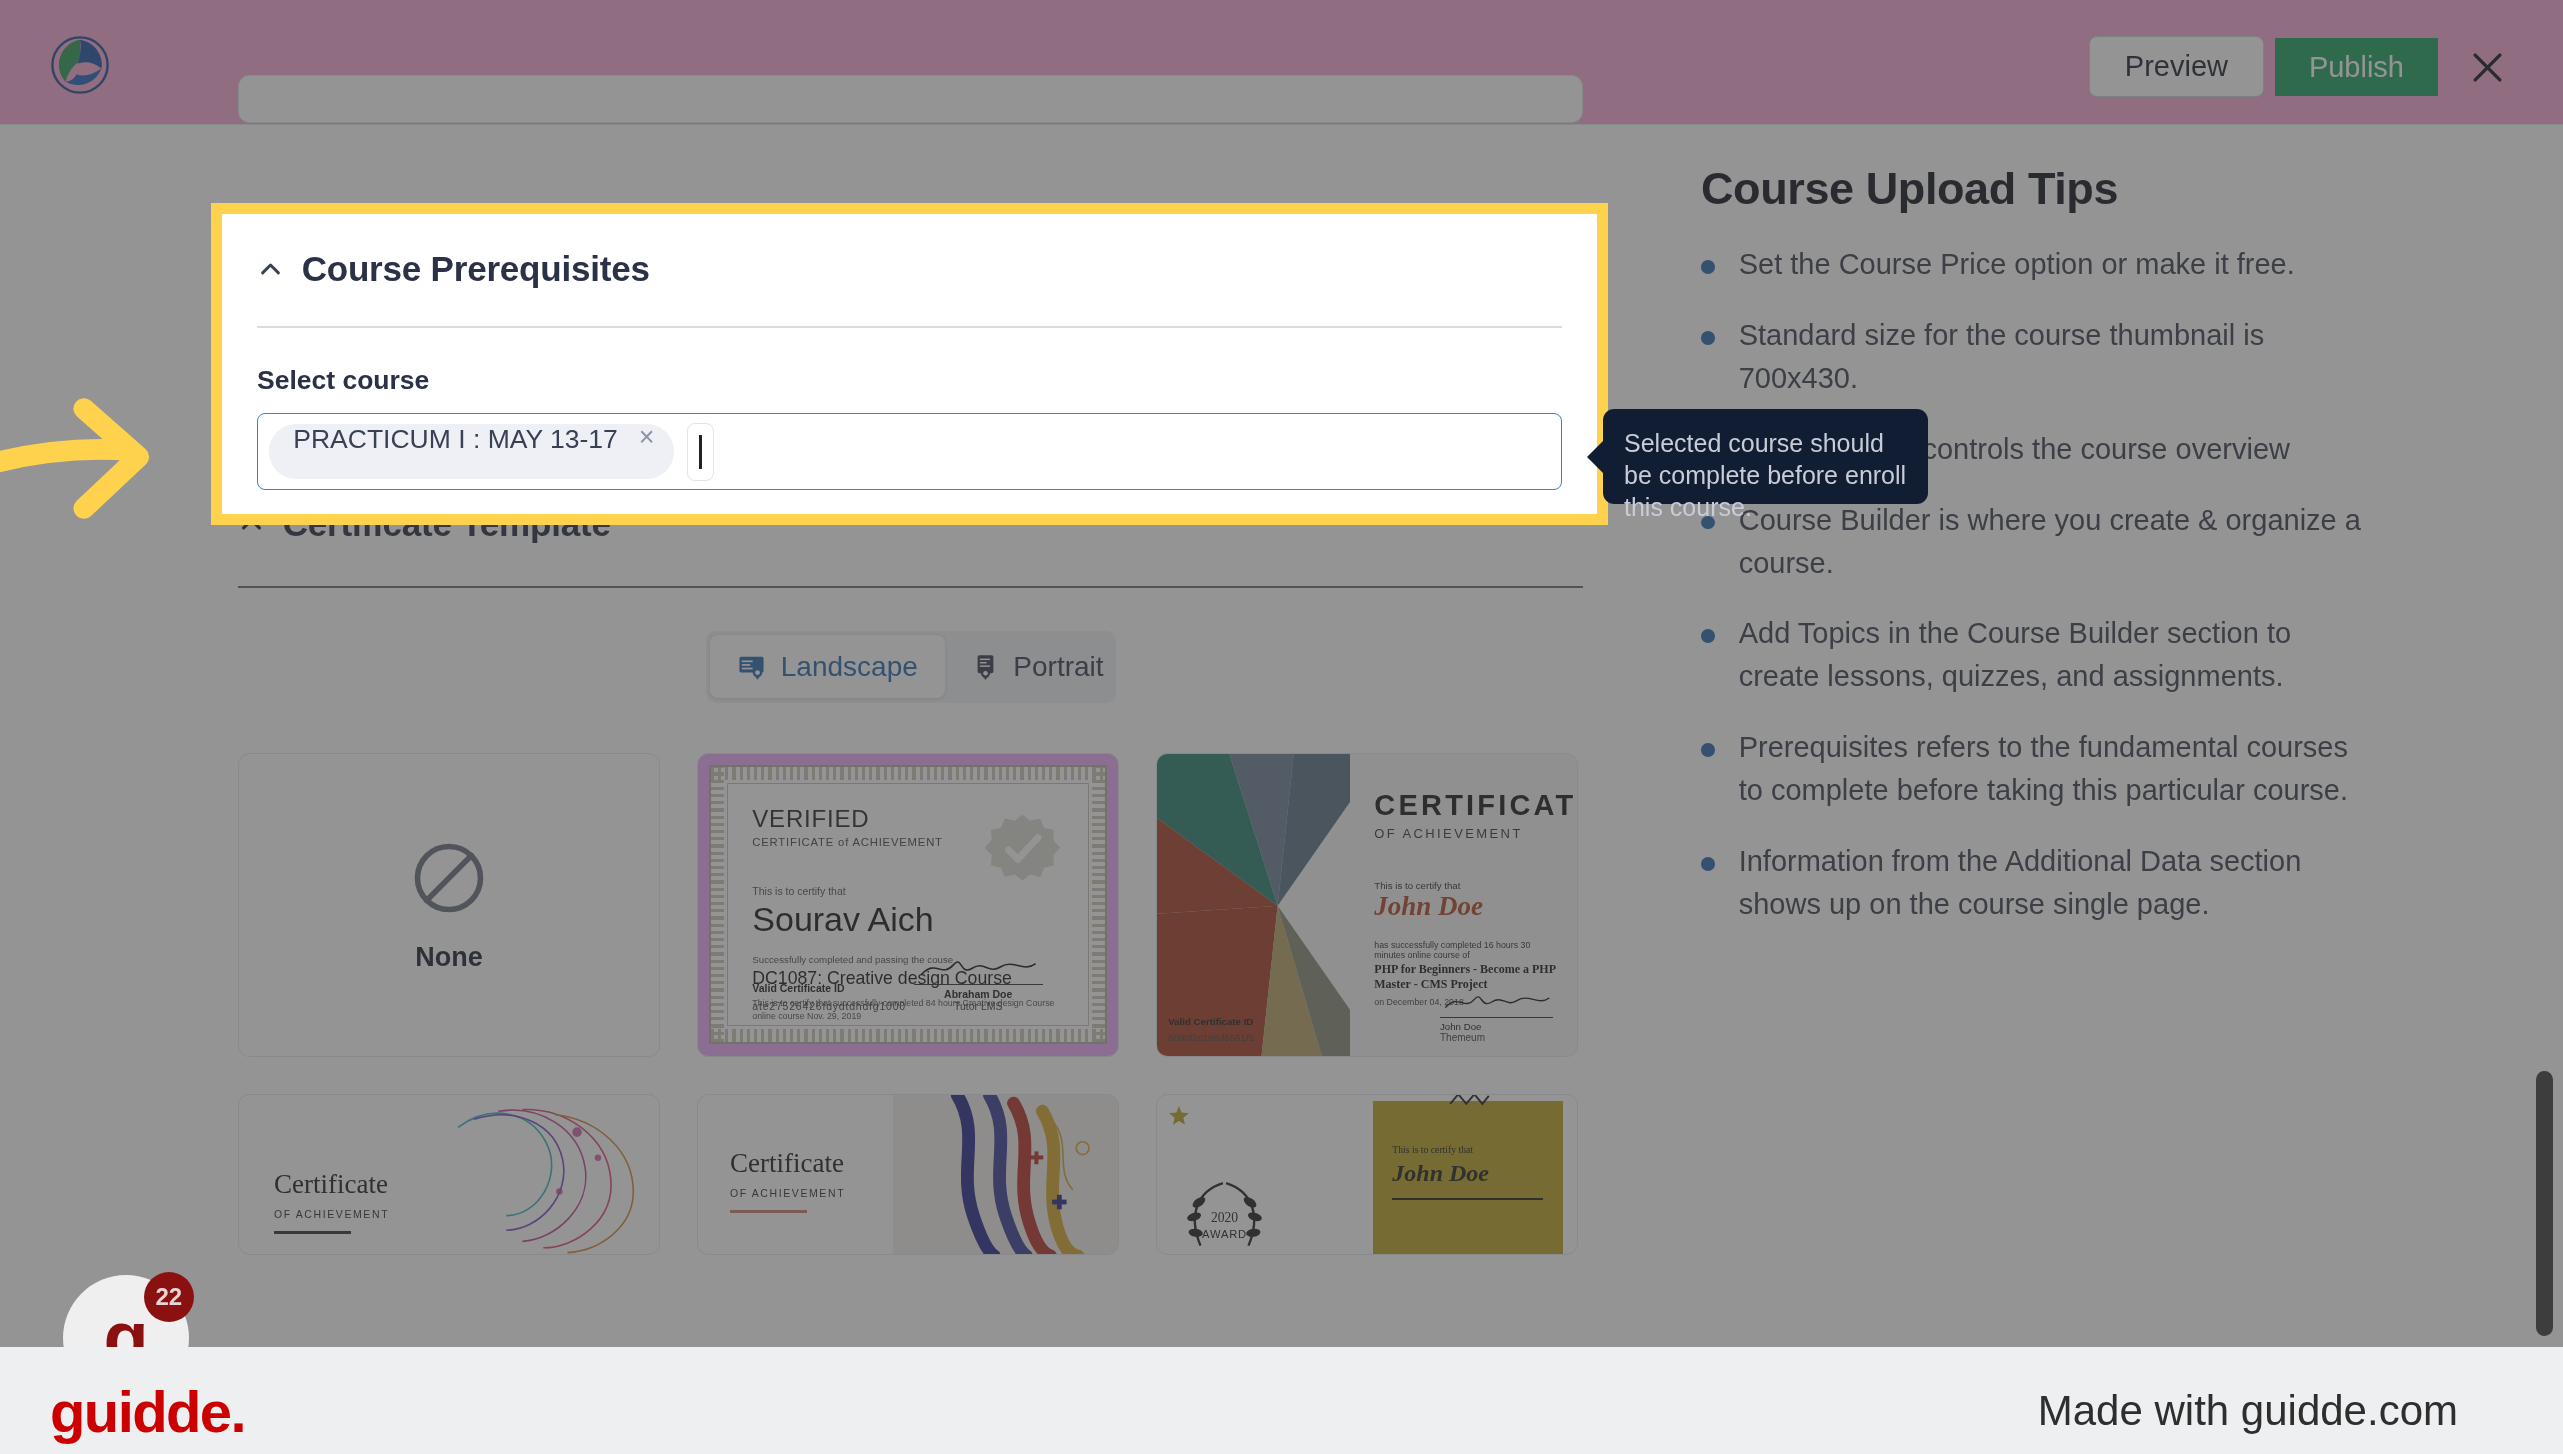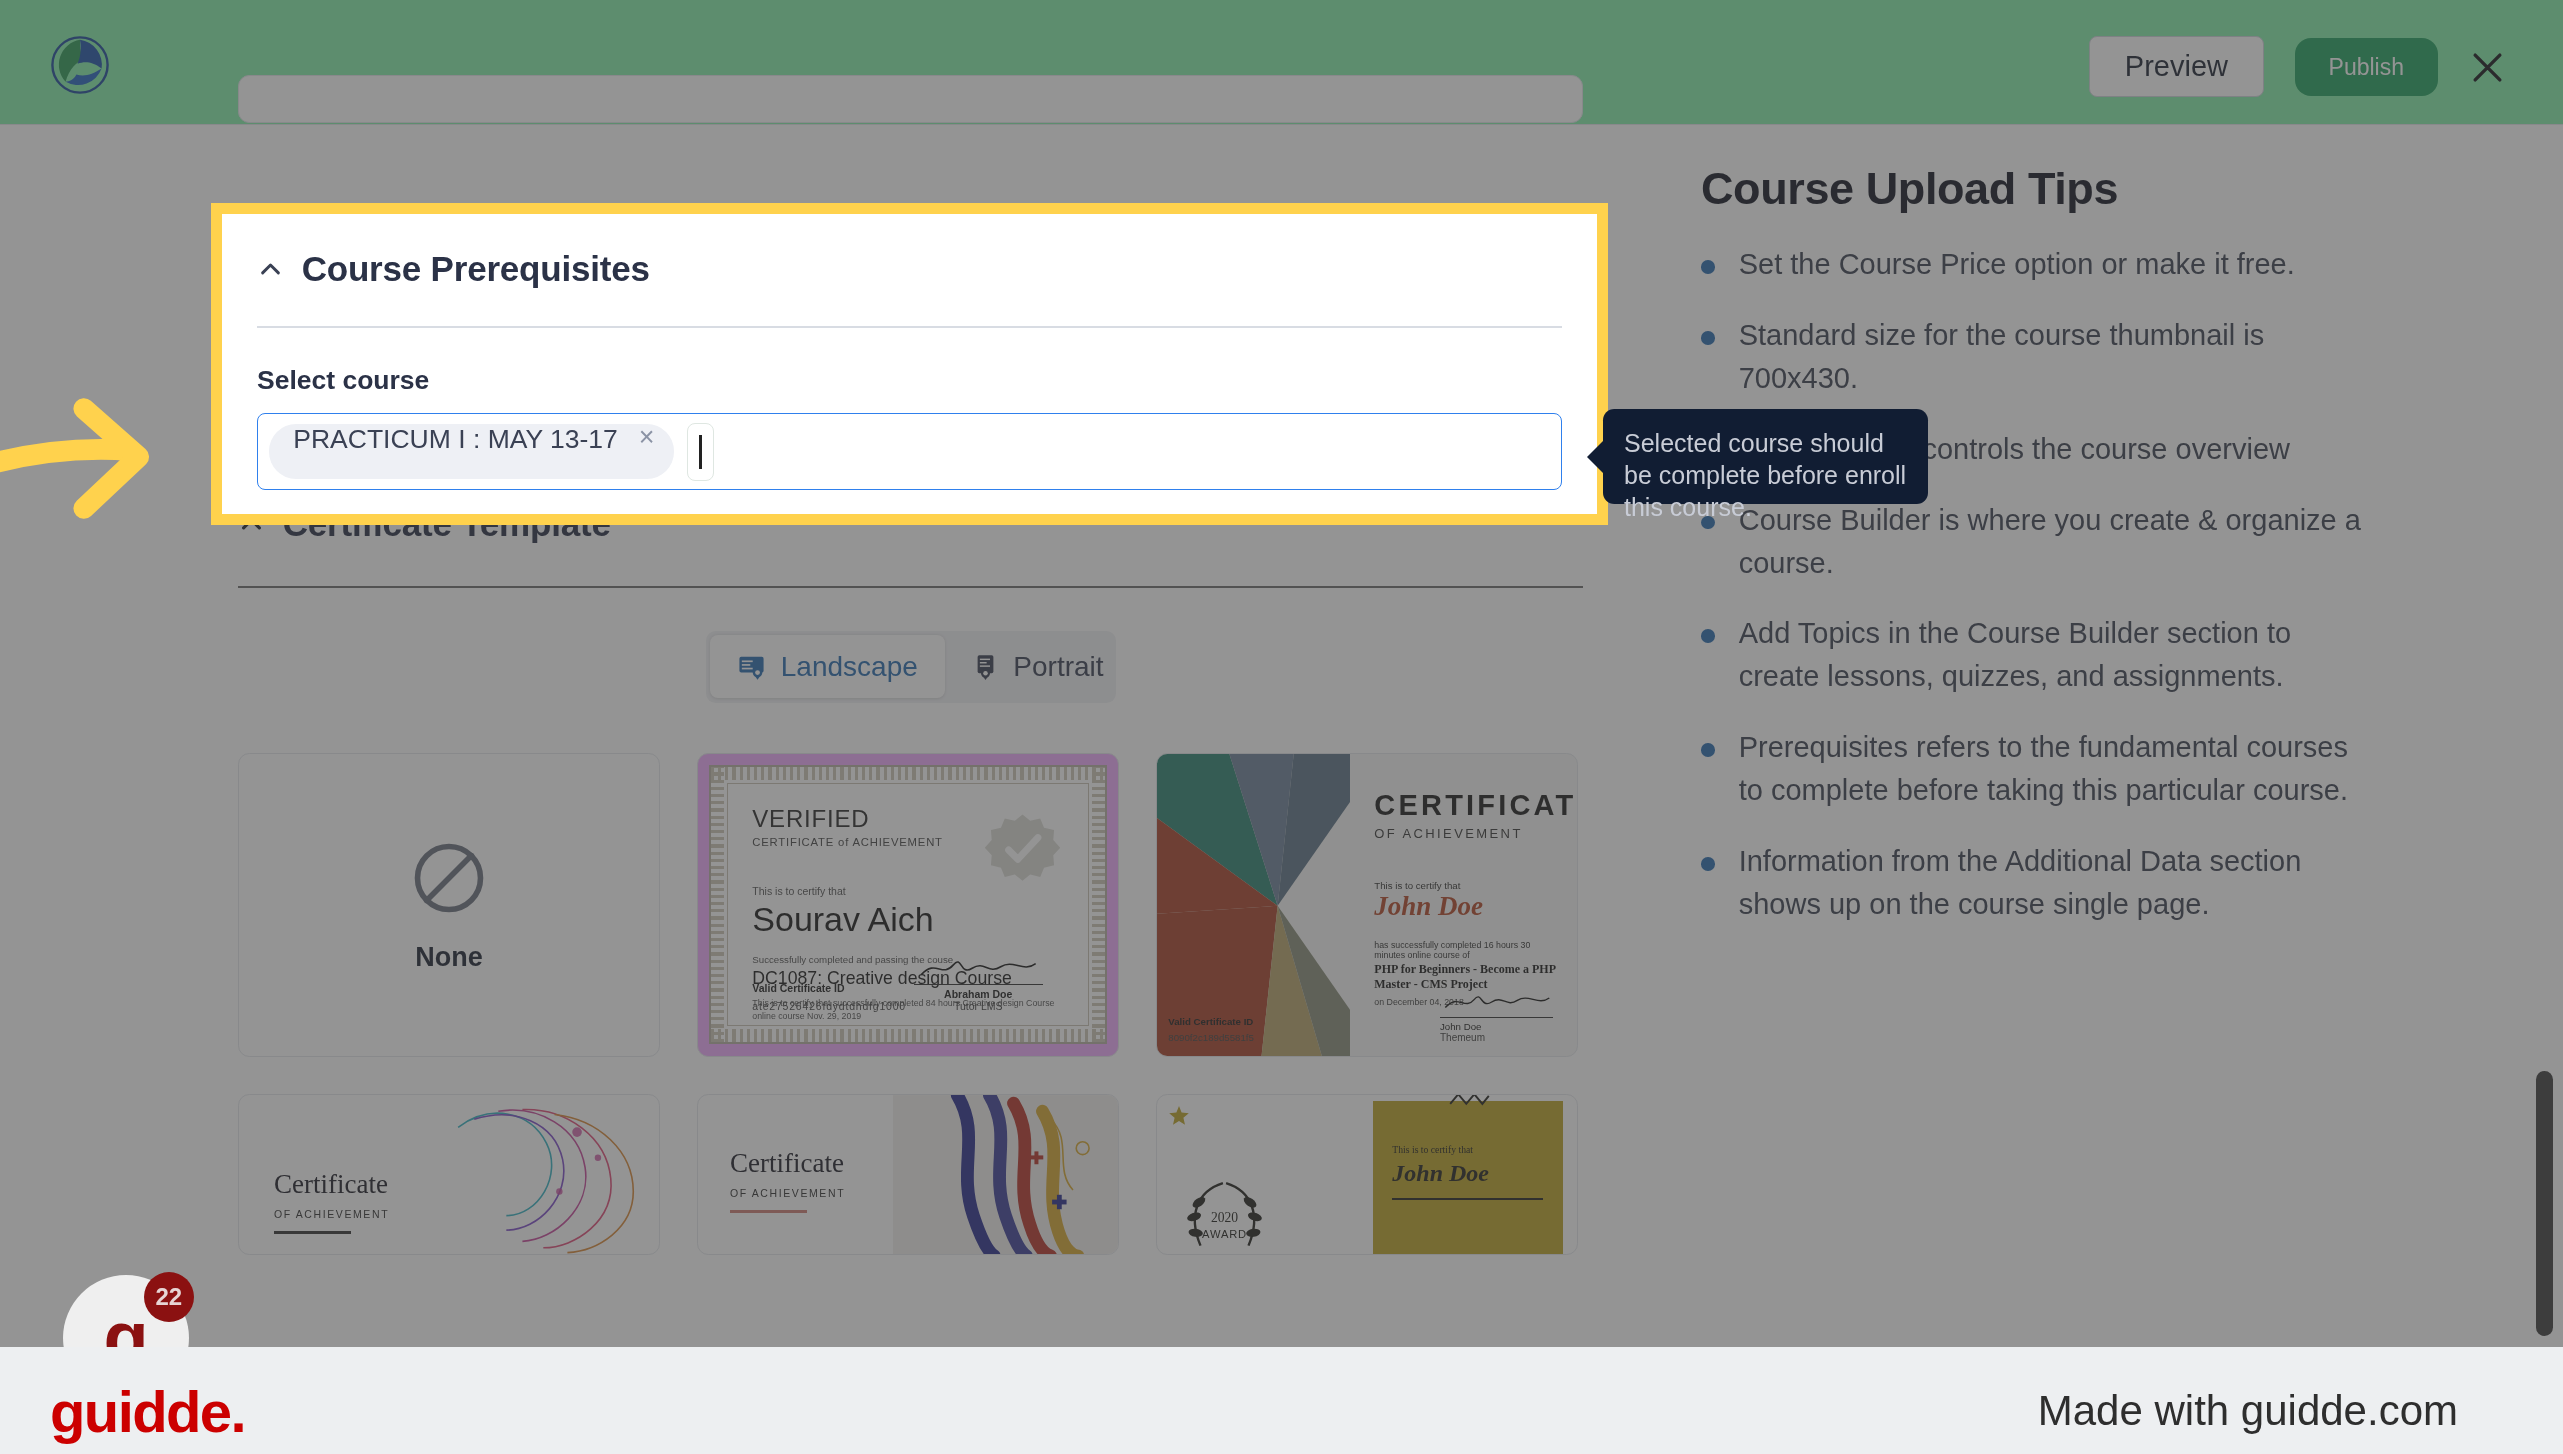--- a/index.html
+++ b/index.html
@@ -6,31 +6,31 @@
   html, body {
     width: 2563px; height: 1455px;
     font-family: "Liberation Sans", sans-serif;
     background: #ffffff; overflow: hidden;
   }
   #root { position: relative; width: 2563px; height: 1455px; background: #ffffff; }
 
   
   .app { position: absolute; left:0; top:0; width:2563px; height:1347px; background:#ffffff; overflow:hidden; }
 
-  .topbar { position:absolute; left:0; top:0; width:2563px; height:125px; background:#86efac;
+  .topbar { position:absolute; left:0; top:0; width:2563px; height:125px; background:#f9a8d4;
             border-bottom:0.8px solid #e4e7ec; display:flex; align-items:center; }
   .logo-wrap { position:absolute; left:50px; top:35px; width:60px; height:60px; }
   .btn-preview { position:absolute; right:299px; top:36px; height:61px; padding:0 35px;
                  display:flex; align-items:center; justify-content:center;
                  border:0.8px solid #cfd4dc; border-radius:8px; background:#ffffff;
                  font-size:29px; color:#1d2433; }
   .btn-publish { position:absolute; right:125px; top:38px; height:58px; padding:0 34px;
                  display:flex; align-items:center; justify-content:center;
-                 border:none; border-radius:16px; background:#23a35f;
-                 font-size:23px; color:#ffffff; }
+                 border:none; border-radius:0; background:#23a35f;
+                 font-size:29px; color:#ffffff; }
   .btn-close { position:absolute; right:50px; top:42px; width:51px; height:51px;
                display:flex; align-items:center; justify-content:center; }
   .btn-close svg { width:37px; height:37px; }
 
   .content { position:absolute; left:0; top:126px; width:2563px; height:1221px; background:#ffffff; }
 
   
   .col-left { position:absolute; left:238px; top:0px; width:1345px; }
   .card { background:#ffffff; border:0.8px solid #e4e7ec; border-radius:11.3px; }
 

